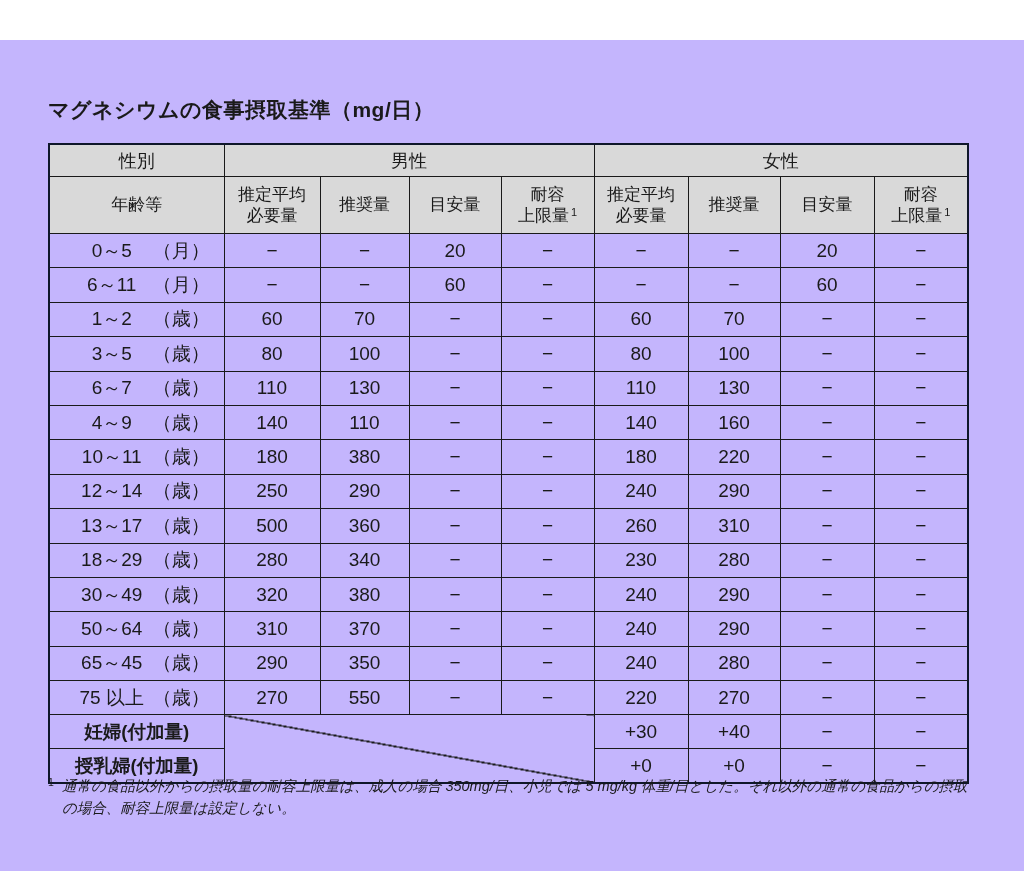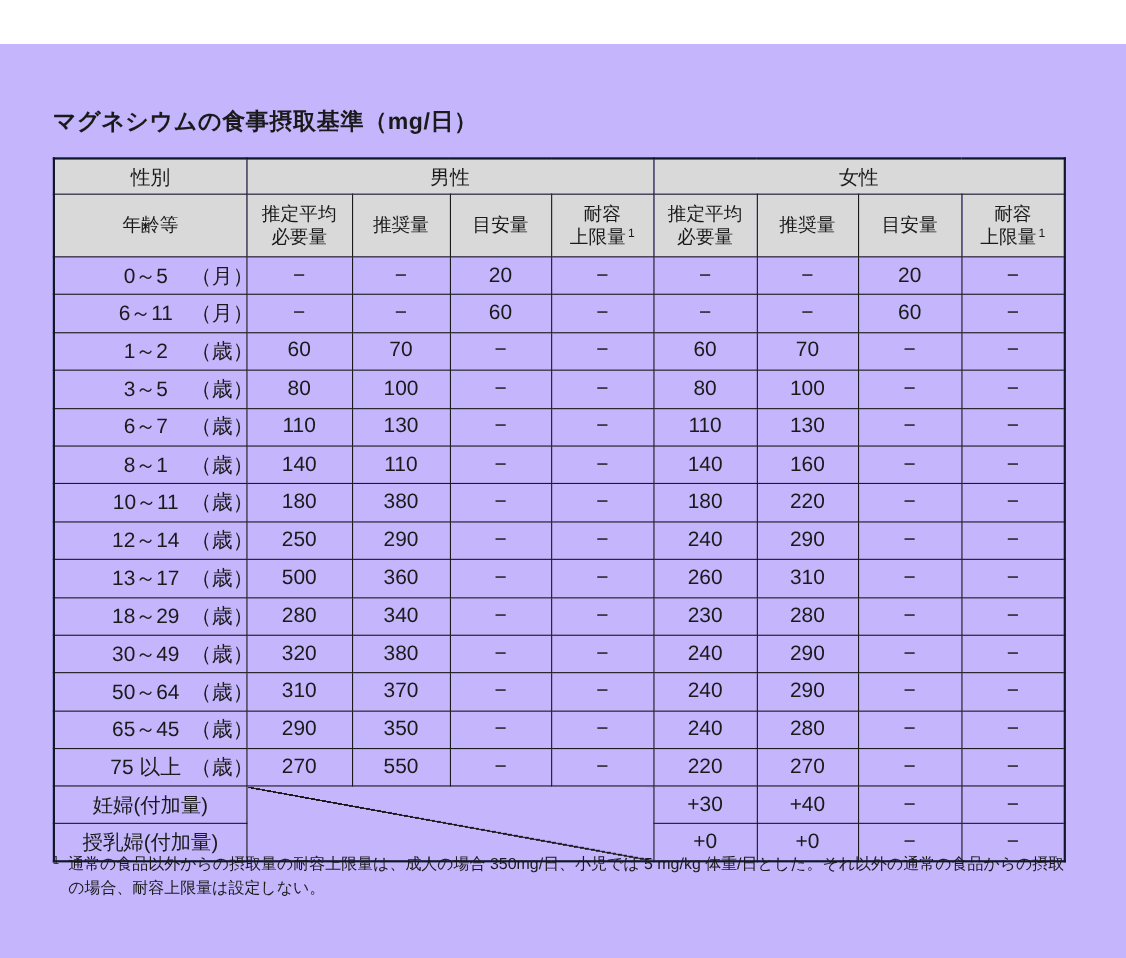--- a/index.html
+++ b/index.html
@@ -6,29 +6,29 @@
   body{width:1024px;height:871px;font-family:"Liberation Sans","DejaVu Sans",sans-serif;color:#1a1a1a;}
   .page{position:relative;width:1024px;height:871px;background:#c4b5fd;overflow:hidden;margin-top:40px;}
   .doc-title{position:absolute;left:48px;top:56px;font-size:21px;font-weight:bold;letter-spacing:0.5px;}
   table.dri{position:absolute;left:48px;top:103px;width:919px;border-collapse:collapse;table-layout:fixed;border:2px solid #0f172a;}
   table.dri th,table.dri td{border:1.5px solid #1a1a1a;padding:0;text-align:center;vertical-align:middle;overflow:hidden;}
   tr.sex-row th{height:31px;background:#d9d9d9;font-size:18px;font-weight:normal;}
   tr.cols-row th{height:56px;background:#d9d9d9;font-size:17px;font-weight:normal;line-height:1.25;}
   .hdr-sup{font-size:11px;vertical-align:top;position:relative;top:1px;margin-left:2px;}
   tbody td{height:33.4px;font-size:19px;}
   td.age-cell{font-size:19px;}
-  .age-wrap{display:flex;justify-content:flex-end;align-items:center;}
+  .age-wrap{display:flex;justify-content:center;align-items:center;}
   .age-range{display:inline-block;width:82px;text-align:center;}
   .age-unit{display:inline-block;width:50px;text-align:left;}
-  td.label-cell{font-size:18.5px;}
+  td.label-cell{font-size:18.5px;font-weight:bold;}
   tr.special td{height:33px;}
   td.diag{background:linear-gradient(to top right,transparent calc(50% - 0.75px),#1a1a1a calc(50% - 0.75px),#1a1a1a calc(50% + 0.75px),transparent calc(50% + 0.75px));}
   .footnote{position:absolute;left:48px;top:735px;width:932px;font-size:14.5px;line-height:1.55;text-align:left;}
   .fn-sup{position:absolute;left:0;top:-1px;font-size:10.5px;}
-  .fn-text{display:block;padding-left:14px;}
+  .fn-text{display:block;padding-left:14px;font-style:italic;}
 </style>
 </head>
 <body>
 
 <div class="page">
 
   <div class="doc-title">マグネシウムの食事摂取基準（mg/日）</div>
 
   <table class="dri">
     <colgroup>
@@ -137,21 +137,21 @@
         <td>−</td>
         <td>−</td>
         <td>110</td>
         <td>130</td>
         <td>−</td>
         <td>−</td>
       </tr>
       <tr>
         <td class="age-cell">
             <div class="age-wrap">
-              <span class="age-range">8～1</span>
+              <span class="age-range">4～9</span>
               <span class="age-unit">（歳）</span>
             </div>
           </td>
         <td>140</td>
         <td>110</td>
         <td>−</td>
         <td>−</td>
         <td>140</td>
         <td>160</td>
         <td>−</td>

